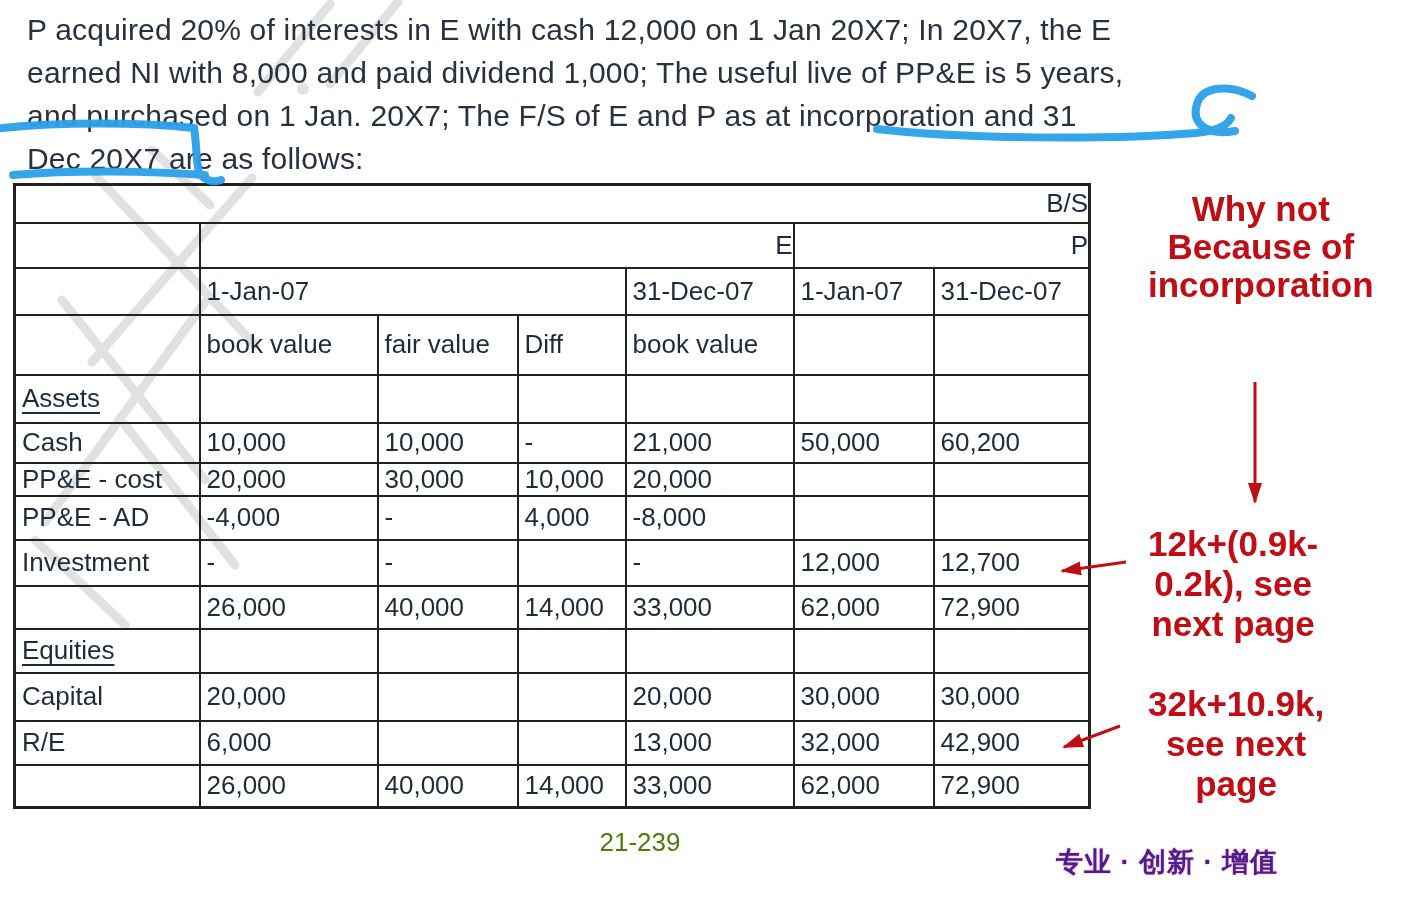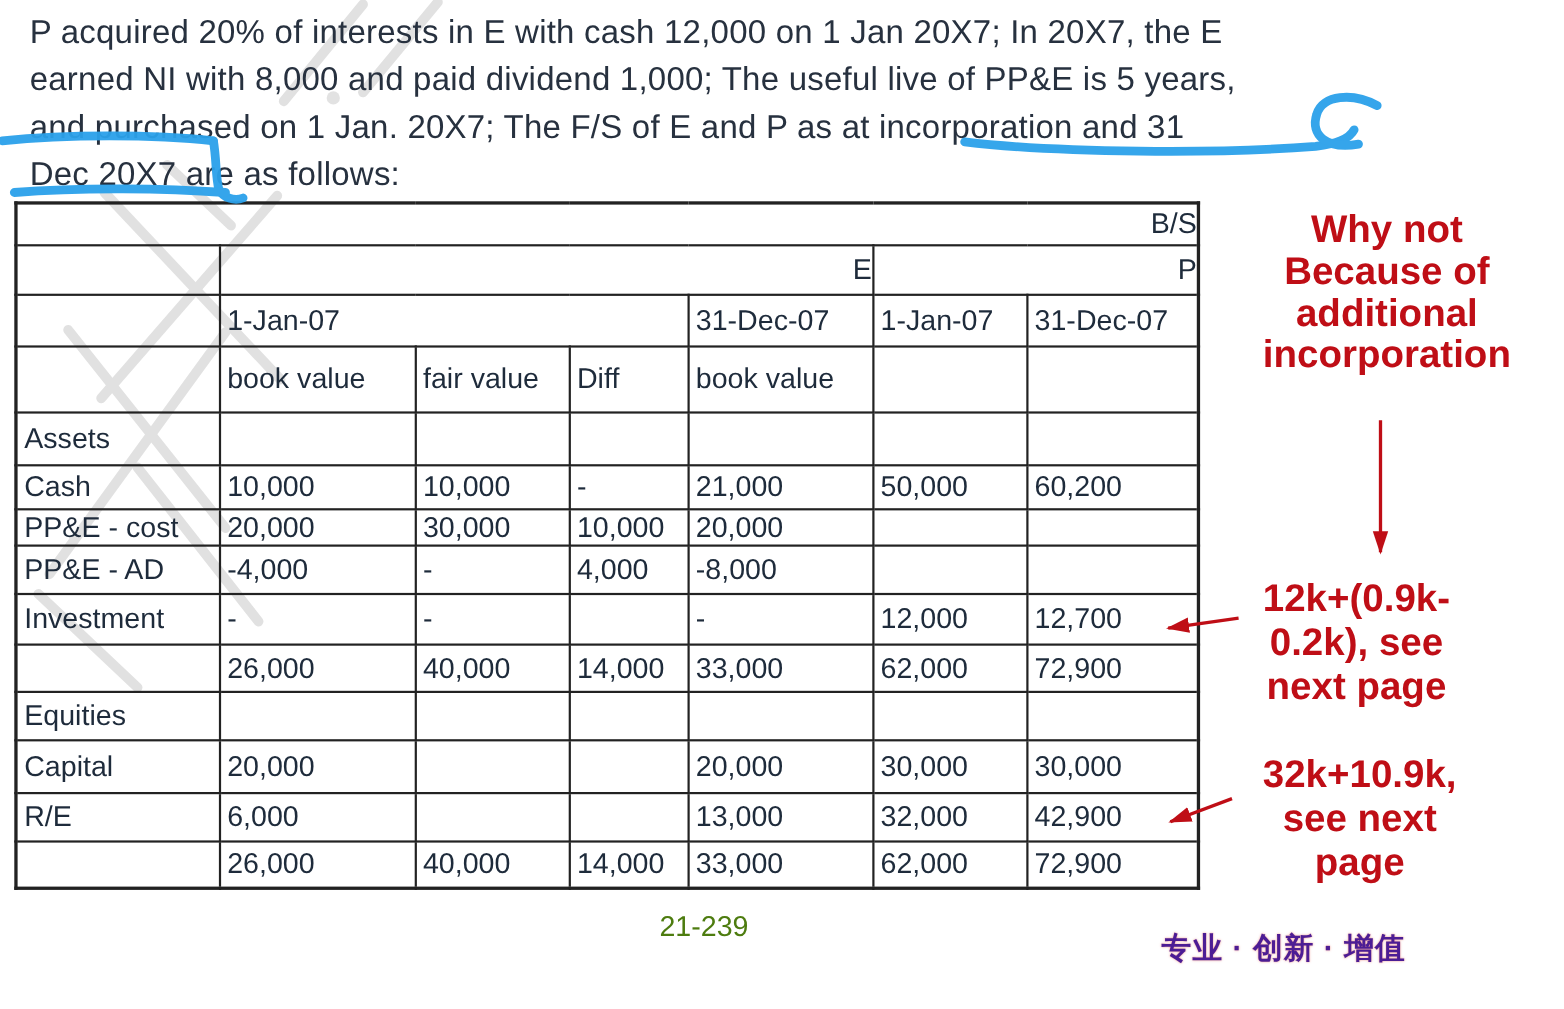--- a/index.html
+++ b/index.html
@@ -19,21 +19,21 @@
     position:absolute;left:13px;top:183px;z-index:1;
     border-collapse:collapse;table-layout:fixed;width:1075px;
     font-size:26px;color:#1e2b3b;
   }
   #bs-table td{
     border:2px solid #222222;padding:0 0 0 6px;vertical-align:middle;
     overflow:hidden;white-space:nowrap;
   }
   #bs-table{border:3px solid #222222;}
   #bs-table td.c{text-align:right;padding:0;}
-  #bs-table .ul{text-underline-offset:5px;text-decoration-thickness:2px;}
+  #bs-table .ul{text-decoration:underline;text-underline-offset:5px;text-decoration-thickness:2px;}
   
   .note{position:absolute;left:1148px;z-index:3;color:#bf0e16;font-weight:bold;
         font-size:35px;line-height:38px;white-space:nowrap;text-align:center;}
   
   #overlay{position:absolute;left:0;top:0;z-index:5;pointer-events:none;}
   
   #page-number{position:absolute;left:575px;top:827px;width:130px;text-align:center;
                font-size:26px;color:#4d7c0f;z-index:2;}
   #logo-text{position:absolute;left:1056px;top:844px;font-size:27px;font-weight:bold;
              color:#4c1d95;letter-spacing:1px;z-index:2;
@@ -188,21 +188,20 @@
     <td>33,000</td>
     <td>62,000</td>
     <td>72,900</td>
   </tr>
 </tbody>
   </table>
 
 <div class="note" style="top:190px">
   <div>Why not</div>
   <div>Because of</div>
-  <div>additional</div>
   <div>incorporation</div>
 </div>
 <div class="note" style="top:524px;line-height:40px">
   <div>12k+(0.9k-</div>
   <div>0.2k), see</div>
   <div>next page</div>
 </div>
 <div class="note" style="top:684px;line-height:40px">
   <div>32k+10.9k,</div>
   <div>see next</div>

